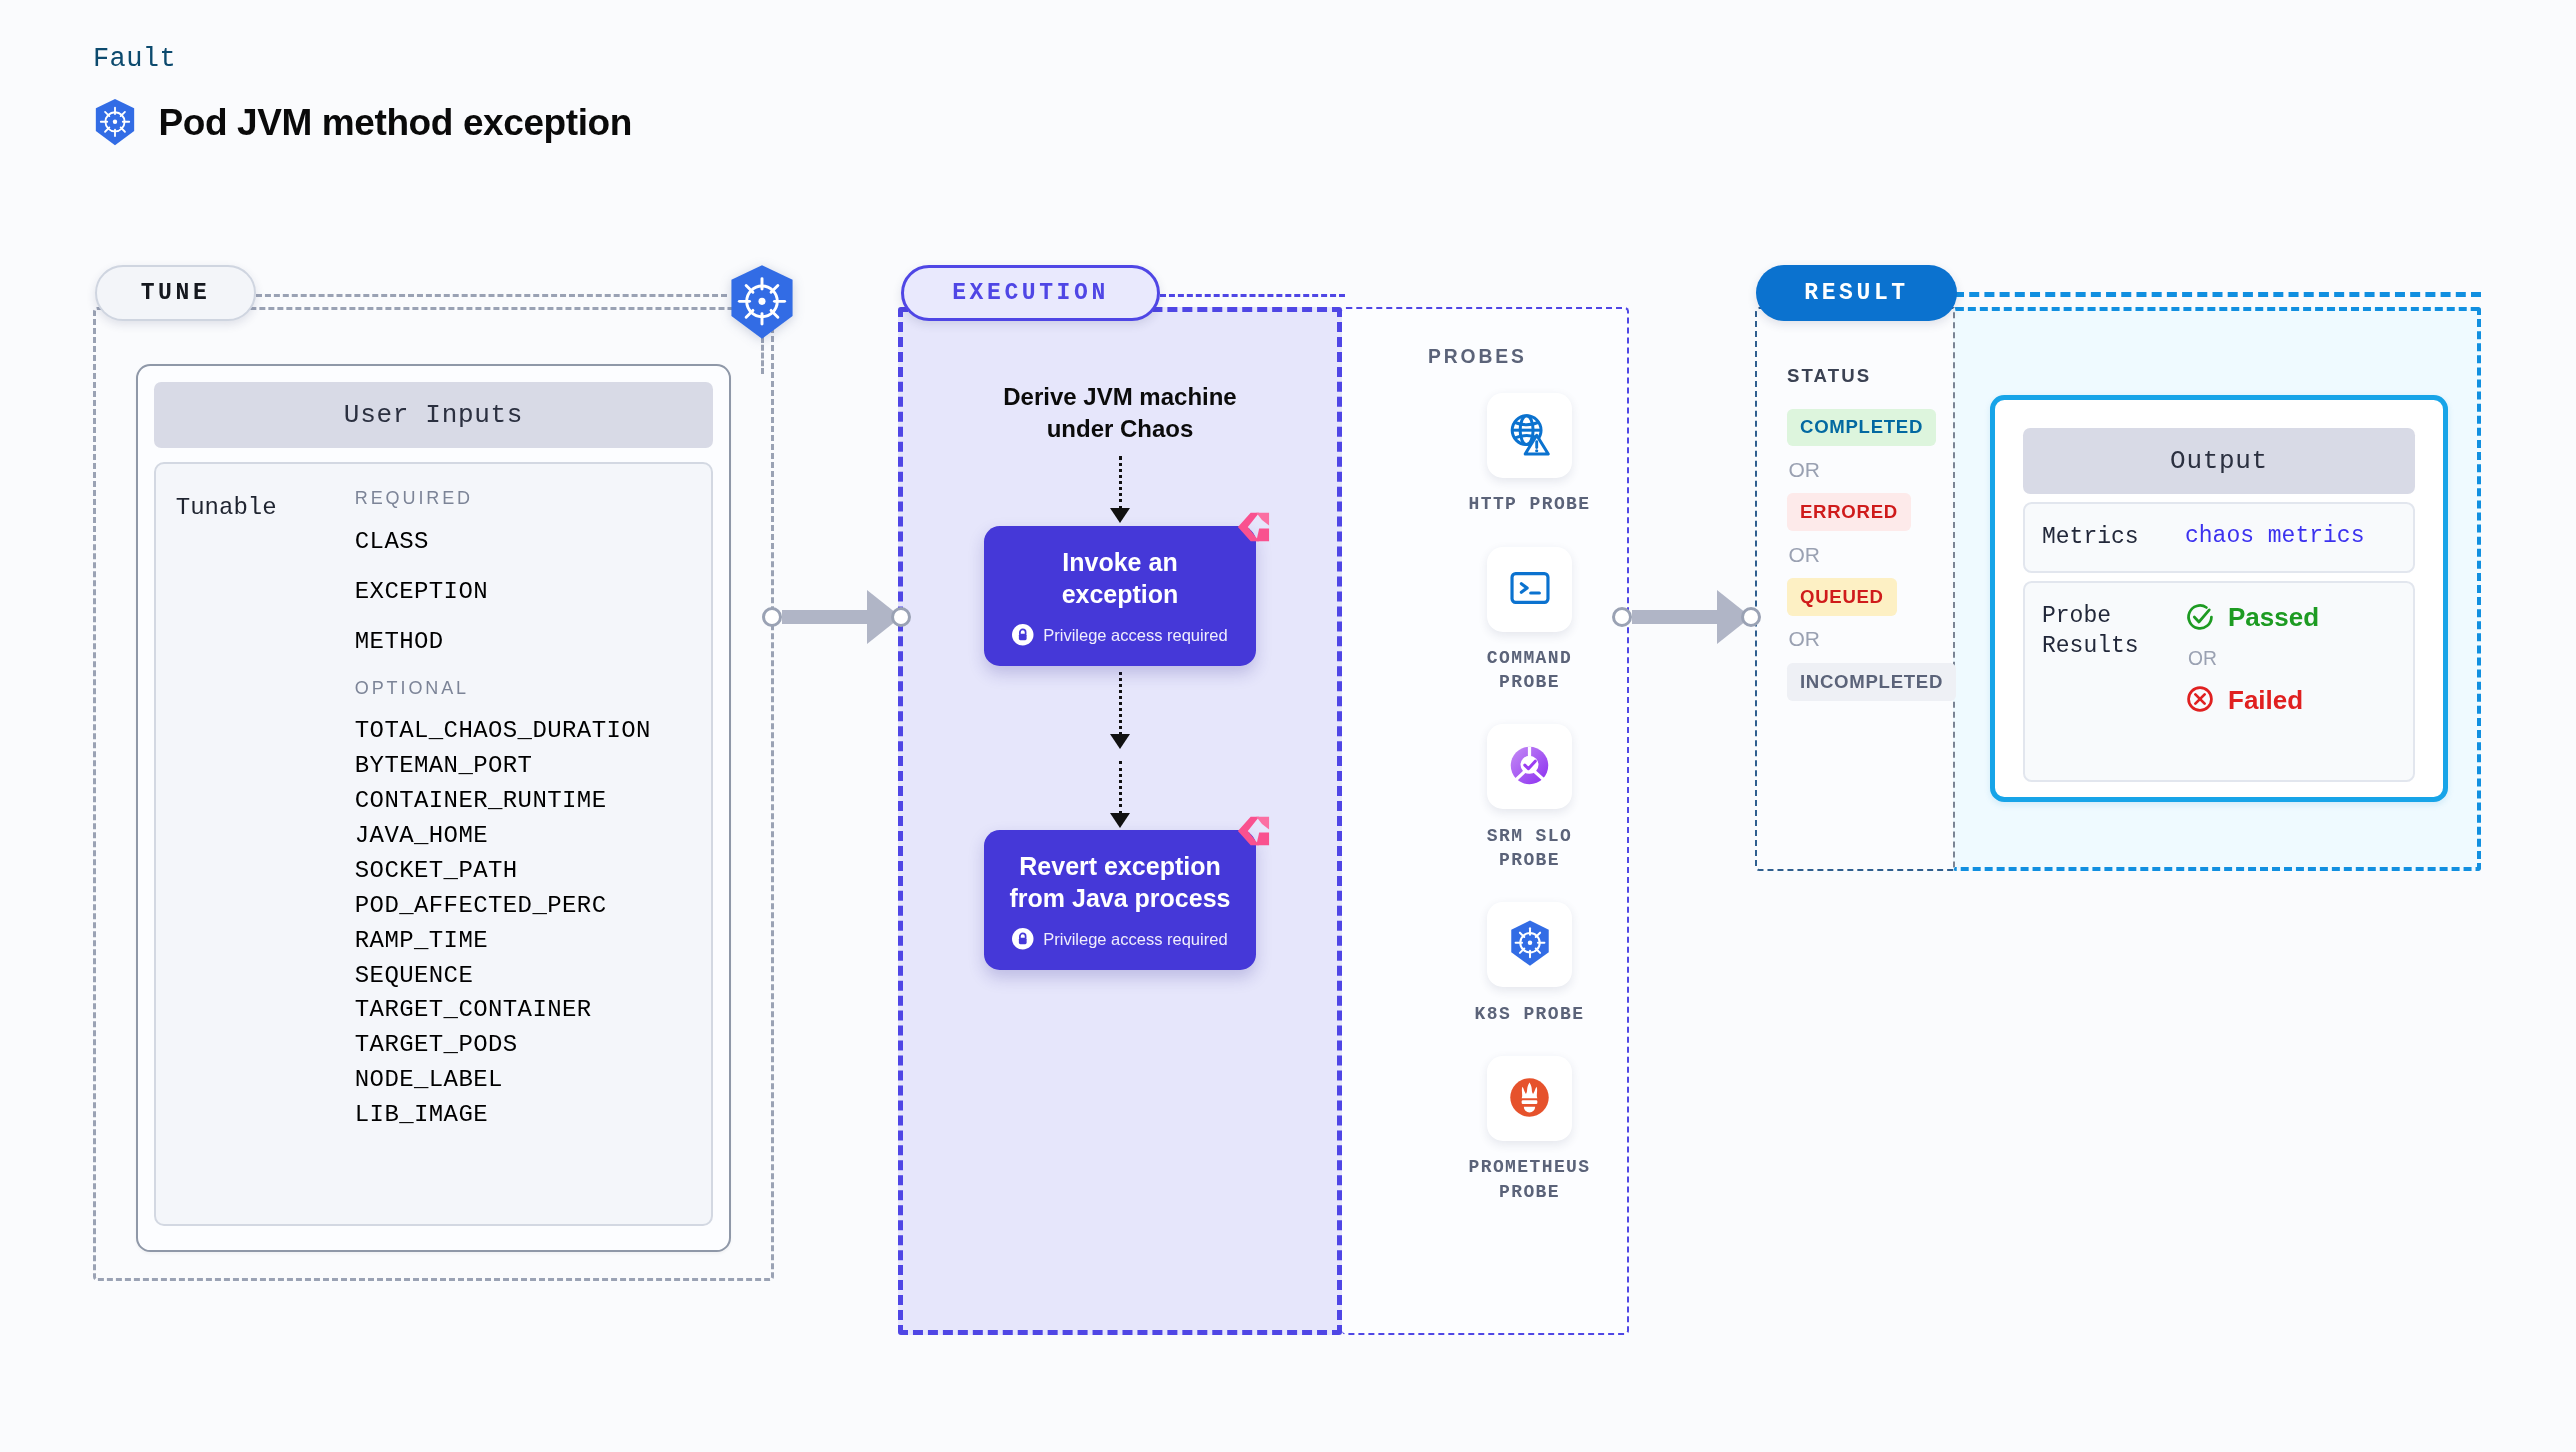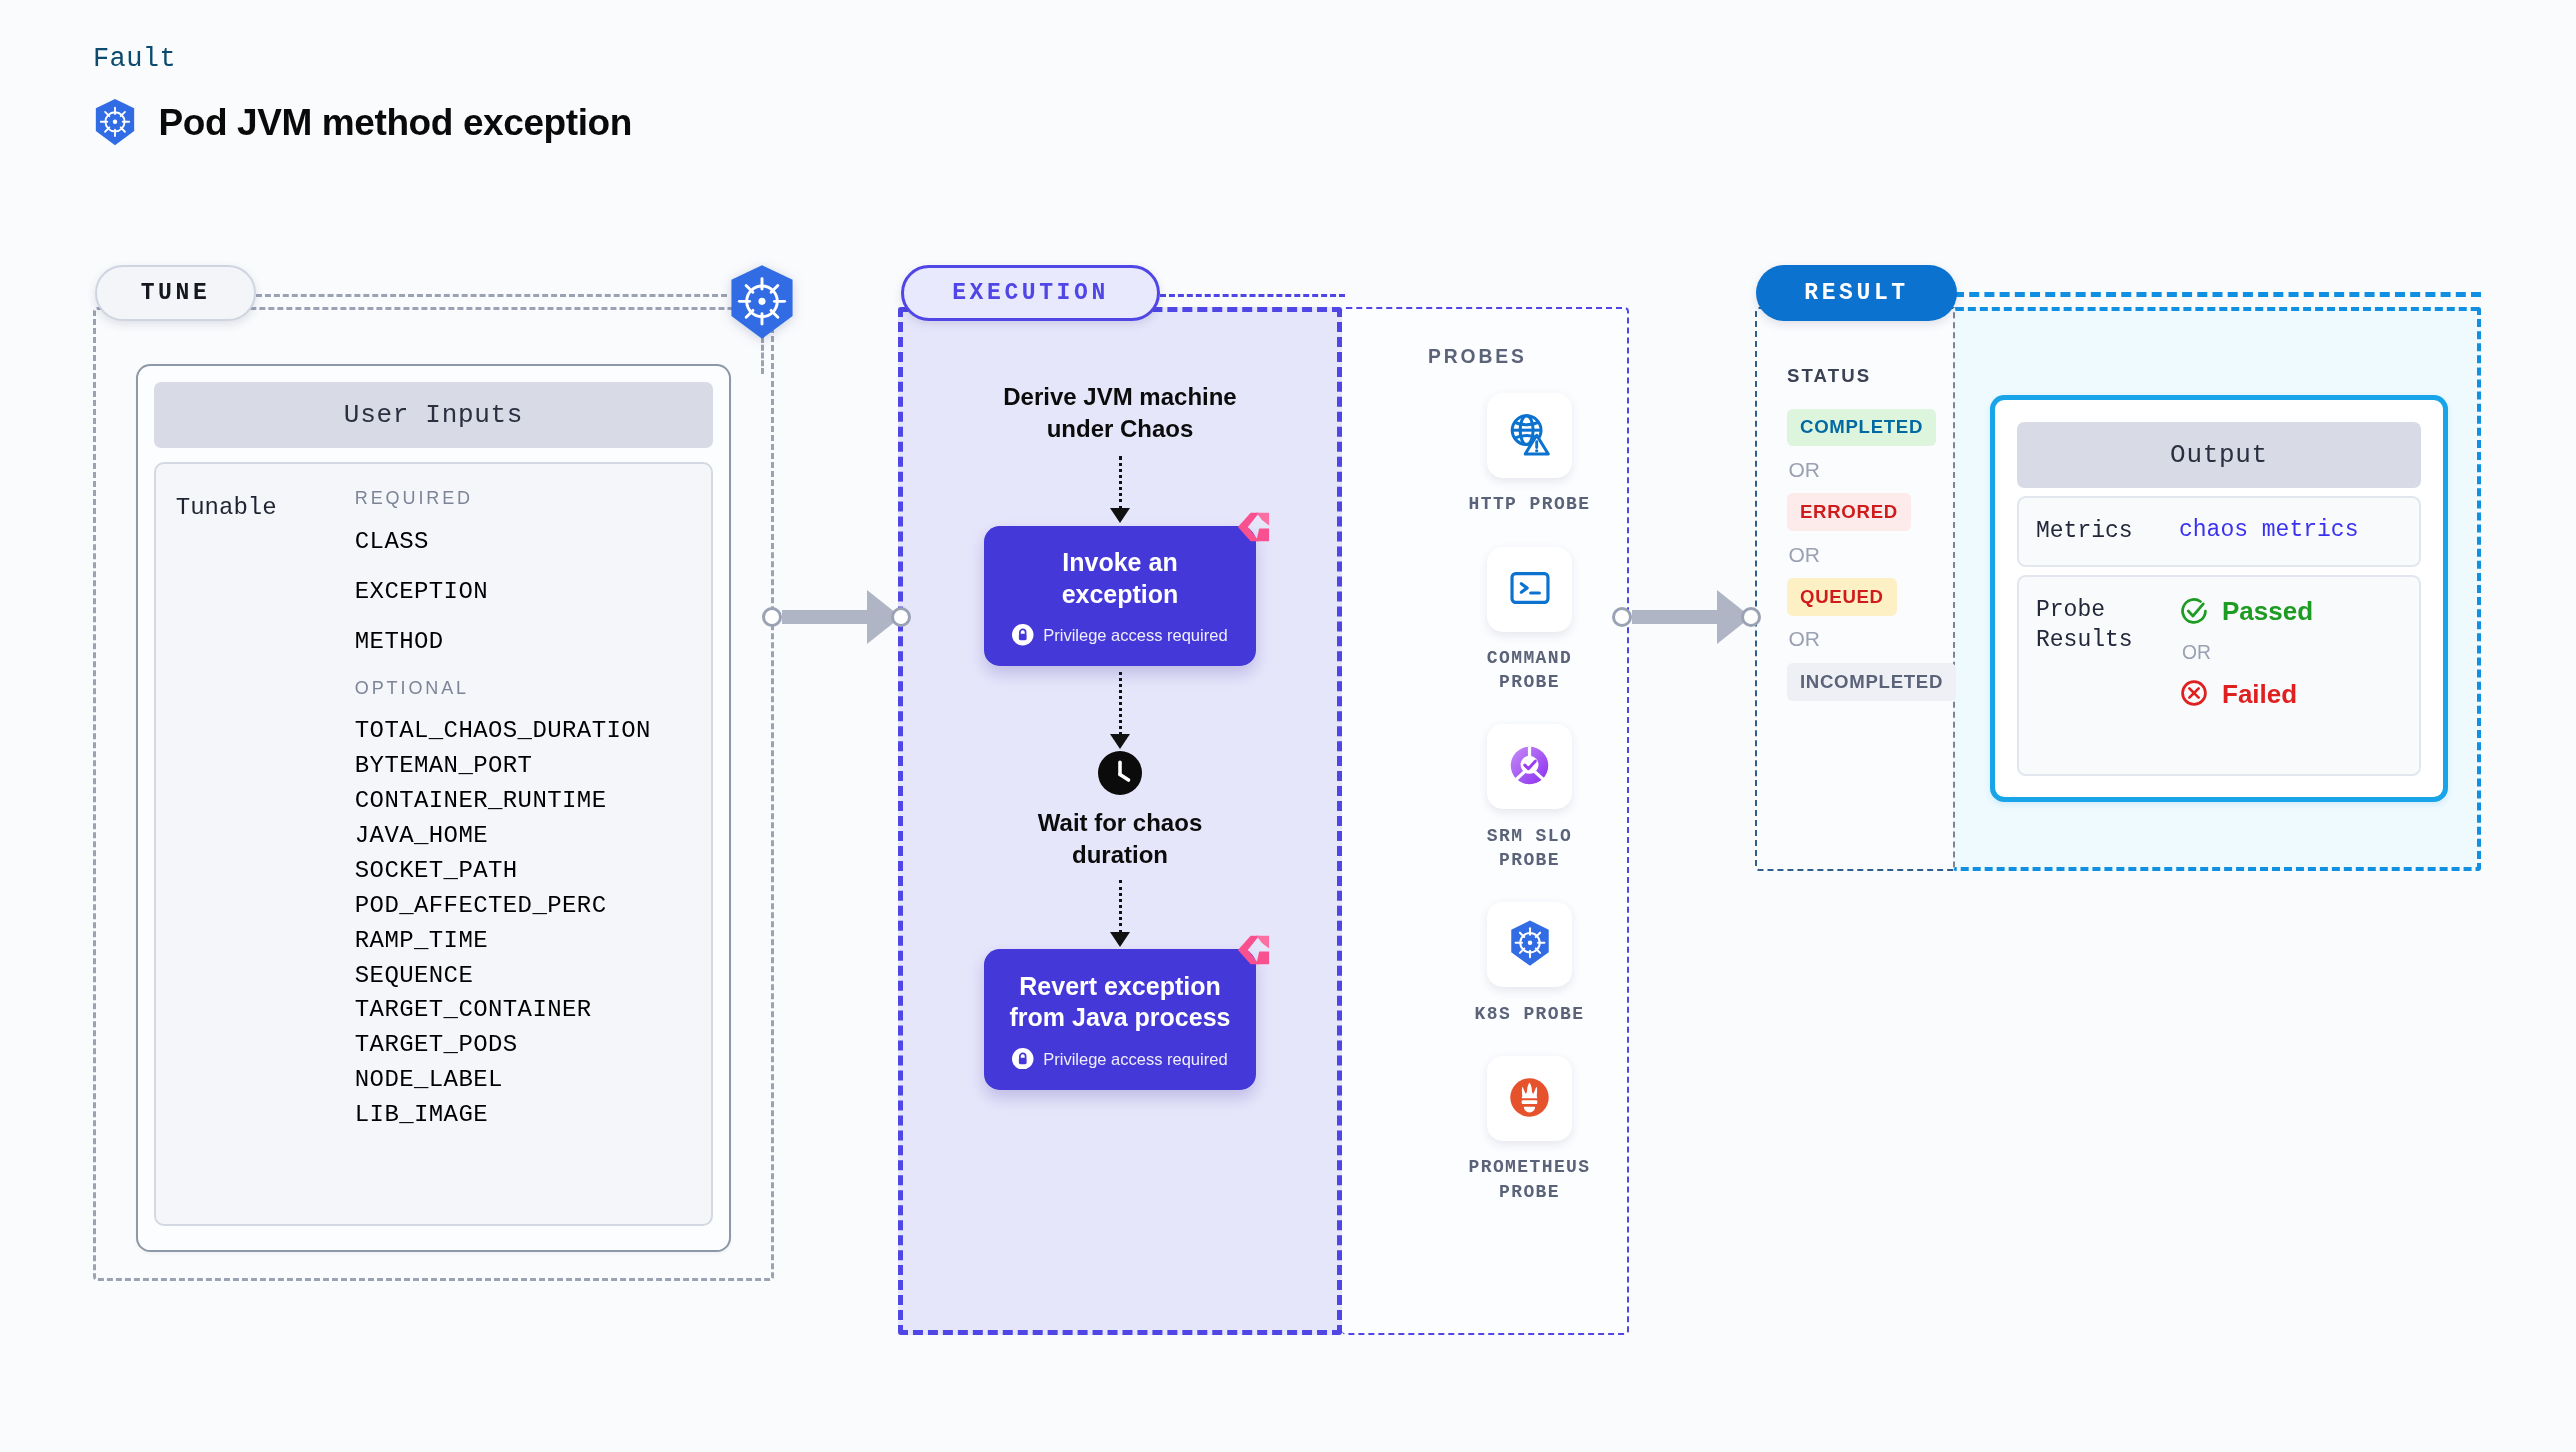--- a/index.html
+++ b/index.html
@@ -270,21 +270,21 @@
   .sb-queued { background: #fdf0c4; color: #cf1b1b; }
   .sb-incompleted { background: #eef0f5; color: #5b6379; }
 
   
   #output-card {
     position: absolute;
     left: 1990px; top: 395px; width: 458px; height: 407px;
     background: #ffffff;
     border: 5px solid #17a4e8;
     border-radius: 14.3px;
-    padding: 22px;
+    padding: 28px;
     box-shadow: 0 2.1px 6.4px rgba(20,130,200,0.12);
   }
   #output-header {
     height: 66px;
     background: #d8dae6;
     border-radius: 7.2px;
     display: flex; align-items: center; justify-content: center;
     font-family: "Liberation Mono", monospace;
     font-size: 26px; color: #2b3040; letter-spacing: 0.7px;
   }
@@ -445,33 +445,20 @@
       </span>
       <span class="priv-text">Privilege access required</span>
     </div>
   </div>
 
   <div class="v-arrow" style="height:79px; margin-top:5.7px;">
     <span class="line" style="height:63px"></span>
       <span class="head"></span>
   </div>
 
-  <div class="clock-wrap">
-    <span>
-      <svg width="44" height="44" viewBox="0 0 62 62">
-        <circle cx="31" cy="31" r="31" fill="#0b0b0b"></circle>
-        <g stroke="#ffffff" stroke-width="5" stroke-linecap="round" fill="none">
-          <line x1="31" y1="16" x2="31" y2="33"></line>
-          <line x1="31" y1="33" x2="43" y2="41"></line>
-        </g>
-      </svg>
-    </span>
-    <div class="exec-step-text" style="margin-top:10px; white-space:pre-line;">Wait for chaos
-duration</div>
-  </div>
 
   <div class="v-arrow" style="height:69px; margin-top:10px;">
     <span class="line" style="height:53px"></span>
       <span class="head"></span>
   </div>
 
   <div class="action-card">
     <span class="ribbon">
       <svg width="37" height="34" viewBox="0 0 52 48">
         <path d="M4 24 L22 4 L34 4 L18 24 L34 44 L22 44 Z" fill="#f9518f"></path>

